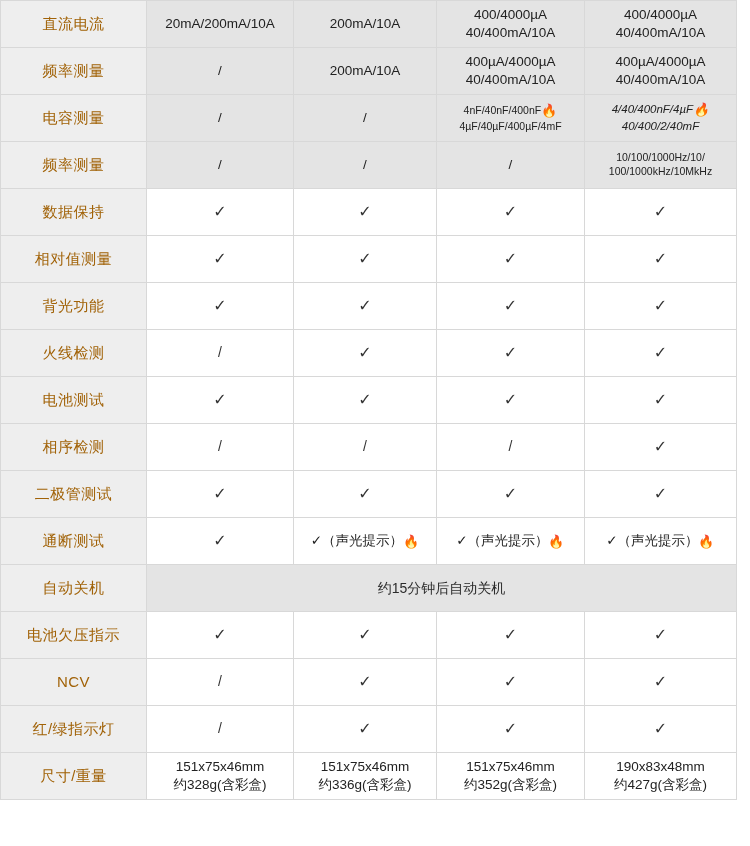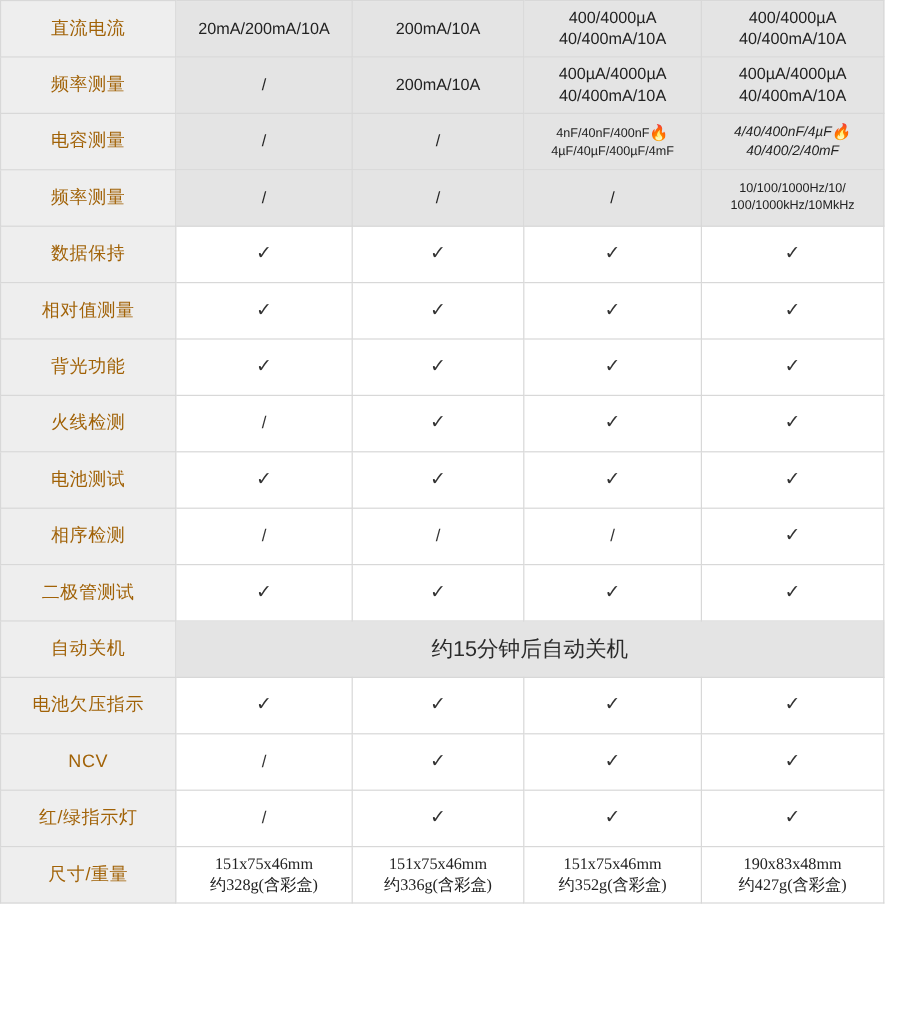--- a/index.html
+++ b/index.html
@@ -69,26 +69,25 @@
     display: inline-block;
     color: #e8312a;
     font-size: 13px;
     vertical-align: -1px;
   }
   .nowrap { white-space: nowrap; }
   .row-tall td { height: 42px; }
   .row-reg td { height: 42px; }
   .note-cell {
     background: #e4e4e4;
-    font-size: 18px;
+    font-size: 14px;
   }
   .dim-cell {
     font-size: 13.5px;
     line-height: 1.5;
-    font-family: Liberation Serif, serif;
   }
   .multi { display: block; }
 </style>
 </head>
 <body>
 
 <table class="spec-table">
   <colgroup>
     <col class="c0">
       <col class="c1">
@@ -189,20 +188,27 @@
         <td class="value-cell"><span class="check">✓</span></td>
       </tr>
       <tr class="row-reg">
         <td class="label-cell">二极管测试</td>
         <td class="value-cell"><span class="check">✓</span></td>
         <td class="value-cell"><span class="check">✓</span></td>
         <td class="value-cell"><span class="check">✓</span></td>
         <td class="value-cell"><span class="check">✓</span></td>
       </tr>
       <tr class="row-reg">
+        <td class="label-cell">通断测试</td>
+        <td class="value-cell"><span class="check">✓</span></td>
+        <td class="value-cell"><span>✓（声光提示）</span><span class="flame">🔥</span></td>
+        <td class="value-cell"><span>✓（声光提示）</span><span class="flame">🔥</span></td>
+        <td class="value-cell"><span>✓（声光提示）</span><span class="flame">🔥</span></td>
+      </tr>
+      <tr class="row-reg">
         <td class="label-cell">自动关机</td>
         <td colspan="4" class="note-cell">约15分钟后自动关机</td>
       </tr>
       <tr class="row-reg">
         <td class="label-cell">电池欠压指示</td>
         <td class="value-cell"><span class="check">✓</span></td>
         <td class="value-cell"><span class="check">✓</span></td>
         <td class="value-cell"><span class="check">✓</span></td>
         <td class="value-cell"><span class="check">✓</span></td>
       </tr>

